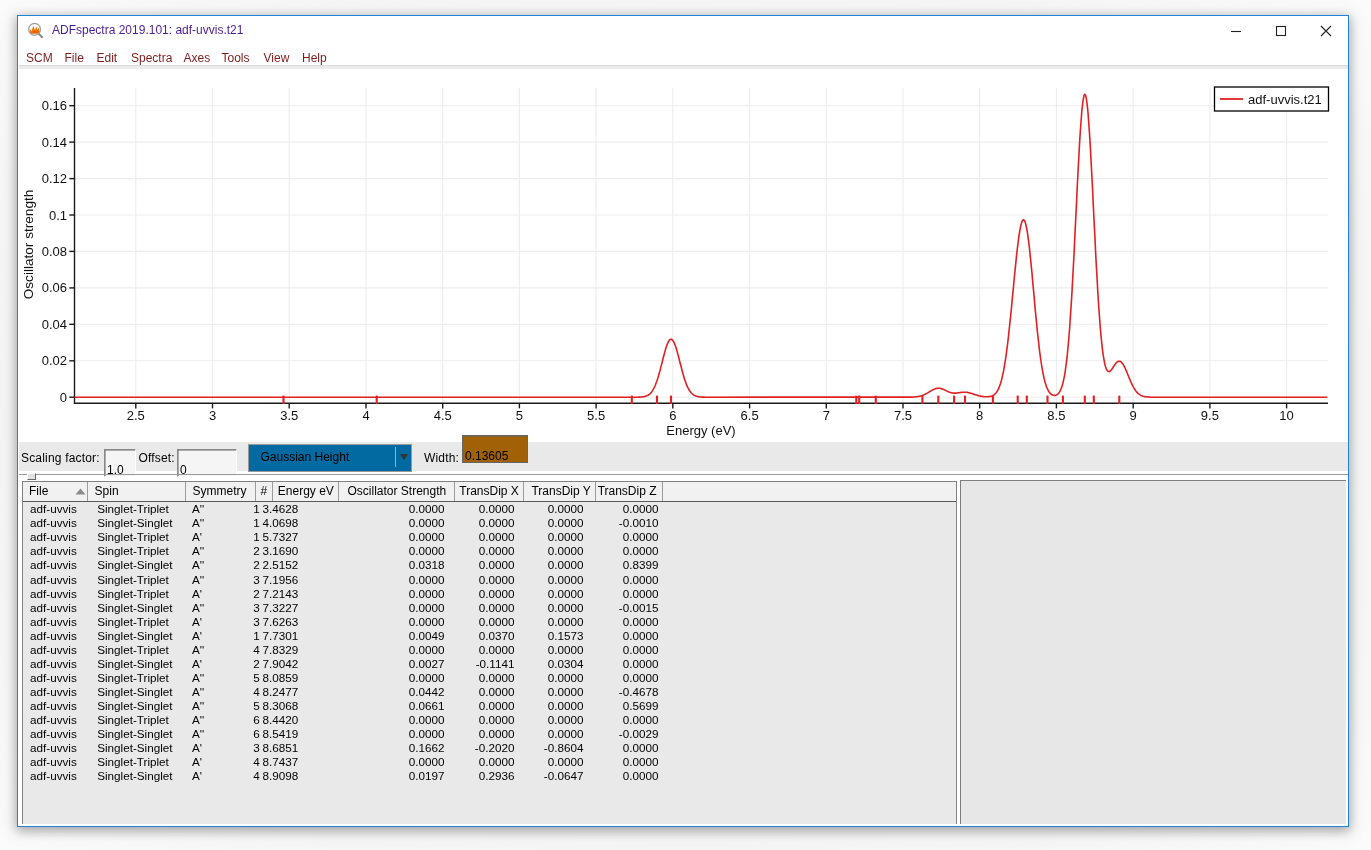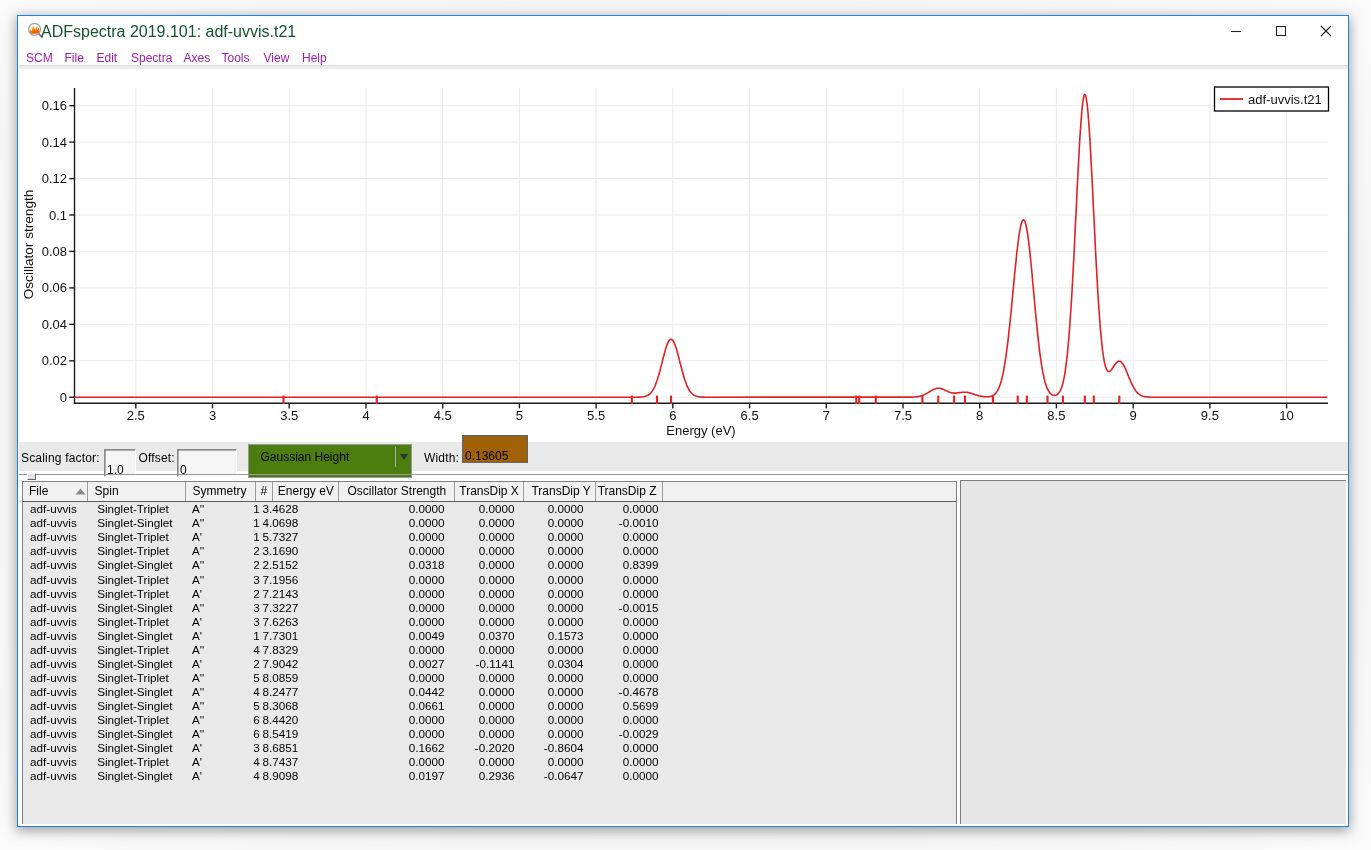--- a/index.html
+++ b/index.html
@@ -1,25 +1,25 @@
 <!DOCTYPE html>
 <html><head><meta charset="utf-8">
 <style>
 *{margin:0;padding:0;box-sizing:border-box}
 html,body{width:1371px;height:850px;overflow:hidden;background:#f4f4f4;font-family:"Liberation Sans",sans-serif}
 #bg{position:absolute;left:0;top:0;width:1371px;height:850px;background:radial-gradient(ellipse at 50% 50%, #ededed 0%, #f6f6f6 78%, #fbfbfb 100%)}
 #win{position:absolute;left:17px;top:15px;width:1332px;height:812px;background:#fff;border:1.5px solid #2183d8;box-shadow:0 3px 11px 1px rgba(90,90,90,0.55)}
 .t{position:absolute;white-space:pre}
-#title{left:41px;top:23px;font-size:16px;color:#14532d}
-.menu{top:50.5px;font-size:12px;color:#a21caf}
+#title{left:52px;top:23px;font-size:12px;color:#4c1d95}
+.menu{top:50.5px;font-size:12px;color:#7f1d1d}
 #chartbg{position:absolute;left:18.5px;top:66px;width:1329px;height:376px;background:#fff;border-top:3.5px solid #ececec}
 #toolbar{position:absolute;left:18.5px;top:442px;width:1329px;height:28.5px;background:#e9e9e9}
 .tbl{font-size:12px;color:#000;top:450.5px;letter-spacing:0.18px}
 .inp{position:absolute;background:#f5f5f5;border:1px solid #888;border-bottom-color:#fff;border-right-color:#fff;box-shadow:inset 0.5px 0.5px 0 #666;font-size:12px;color:#000;padding:13px 2px;white-space:pre;overflow:hidden}
-#combo{position:absolute;left:247.5px;top:444px;width:164px;height:34px;background:#4d7c0f;border:1px solid #999;font-size:12px;color:#000}
+#combo{position:absolute;left:247.5px;top:444px;width:164px;height:28px;background:#0369a1;border:1px solid #999;font-size:12px;color:#000}
 #combo .sep{position:absolute;left:146px;top:2px;width:1px;height:20px;background:#aaa}
 #combo .arr{position:absolute;left:151px;top:9px;width:0;height:0;border-left:4.5px solid transparent;border-right:4.5px solid transparent;border-top:6px solid #333}
 #sashline{position:absolute;left:18.5px;top:473.5px;width:1329px;height:1.2px;background:#9a9a9a}
 #sash{position:absolute;left:27px;top:472.5px;width:8.5px;height:7.5px;background:#e2e2e2;border:1px solid #fff;border-right-color:#666;border-bottom-color:#666}
 #tablepanel{position:absolute;left:21.5px;top:481px;width:935.5px;height:343px;background:#e9e9e9;border:1px solid #828282;border-bottom:none}
 #thead{position:absolute;left:0;top:0;width:933.5px;height:20px;background:#f1f1f1;border-bottom:1.3px solid #5a5a5a}
 .th{position:absolute;top:0;height:18.7px;border-right:1px solid #9b9b9b;font-size:12px;color:#000;display:flex;align-items:center;justify-content:center;white-space:pre}
 .th.l{justify-content:flex-start;padding-left:6.5px}
 #tbody{position:absolute;left:0;top:20.3px;width:933.5px}
 .tr{position:relative;height:14.05px;font-size:11.7px;color:#000;white-space:pre}

